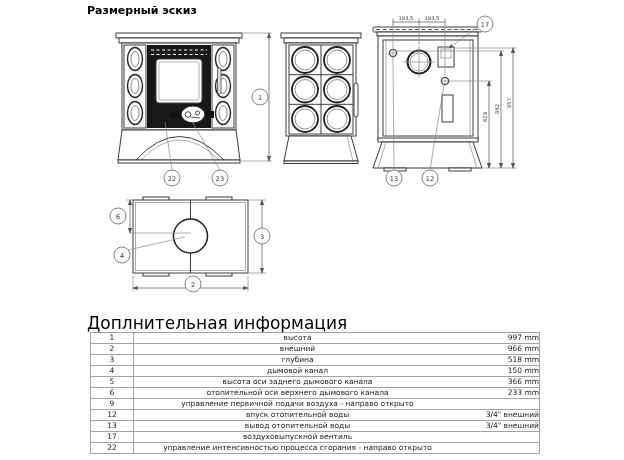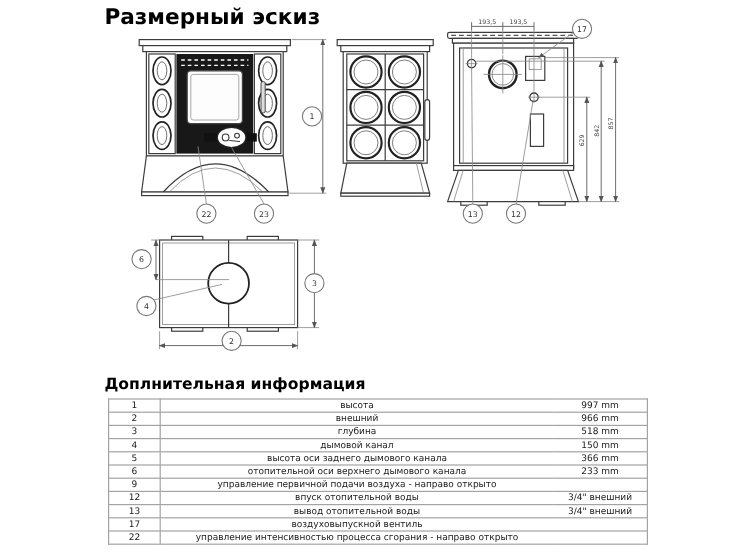--- a/index.html
+++ b/index.html
@@ -1,25 +1,25 @@
 <!DOCTYPE html>
 <html><head>
 <meta charset="utf-8">
 <style>
   html,body{margin:0;padding:0;background:#fff;}
   body{width:624px;height:460px;position:relative;font-family:"DejaVu Sans","Liberation Sans",sans-serif;color:#1a1a1a;overflow:hidden;}
-  .page-title{position:absolute;left:87px;top:4px;font-size:18px;font-weight:bold;color:#000;}
+  .page-title{position:absolute;left:87px;top:4px;font-size:11px;font-weight:bold;color:#000;}
   .sketch-svg{position:absolute;left:85px;top:10px;}
-  .info-title{position:absolute;left:87px;top:313px;font-size:13px;font-weight:bold;color:#000;}
+  .info-title{position:absolute;left:87px;top:313px;font-size:17px;font-weight:normal;color:#000;}
   .info-table-wrap{position:absolute;left:90px;top:332px;width:450px;}
   table.info{border-collapse:collapse;width:450px;table-layout:fixed;}
   table.info td{border-top:1px solid #a3a3a3;border-bottom:1px solid #a3a3a3;height:10px;font-size:7.5px;line-height:10px;padding:0;white-space:nowrap;overflow:hidden;}
   td.c-num{width:42px;text-align:center;border-left:1px solid #a3a3a3;border-right:1px solid #a3a3a3;}
   td.c-desc{padding-left:5px;text-align:center;}
-  td.c-val{width:78px;text-align:center;padding-right:4px;border-right:1px solid #a3a3a3;}
+  td.c-val{width:78px;text-align:right;padding-right:4px;border-right:1px solid #a3a3a3;}
   
   .ln{stroke:#3c3c3c;fill:none;stroke-width:1;}
   .lnw{stroke:#3c3c3c;fill:#fff;stroke-width:1;}
   .thin{stroke:#8a8a8a;fill:none;stroke-width:0.7;}
   .dim{stroke:#666;fill:none;stroke-width:0.8;}
   .callout circle{fill:#fff;stroke:#777;stroke-width:0.9;}
   .callout text{font-size:6.5px;fill:#333;text-anchor:middle;font-family:"DejaVu Sans",sans-serif;}
   .dimtxt{font-size:5.2px;fill:#444;text-anchor:middle;font-family:"DejaVu Sans",sans-serif;}
 </style>
 </head>

